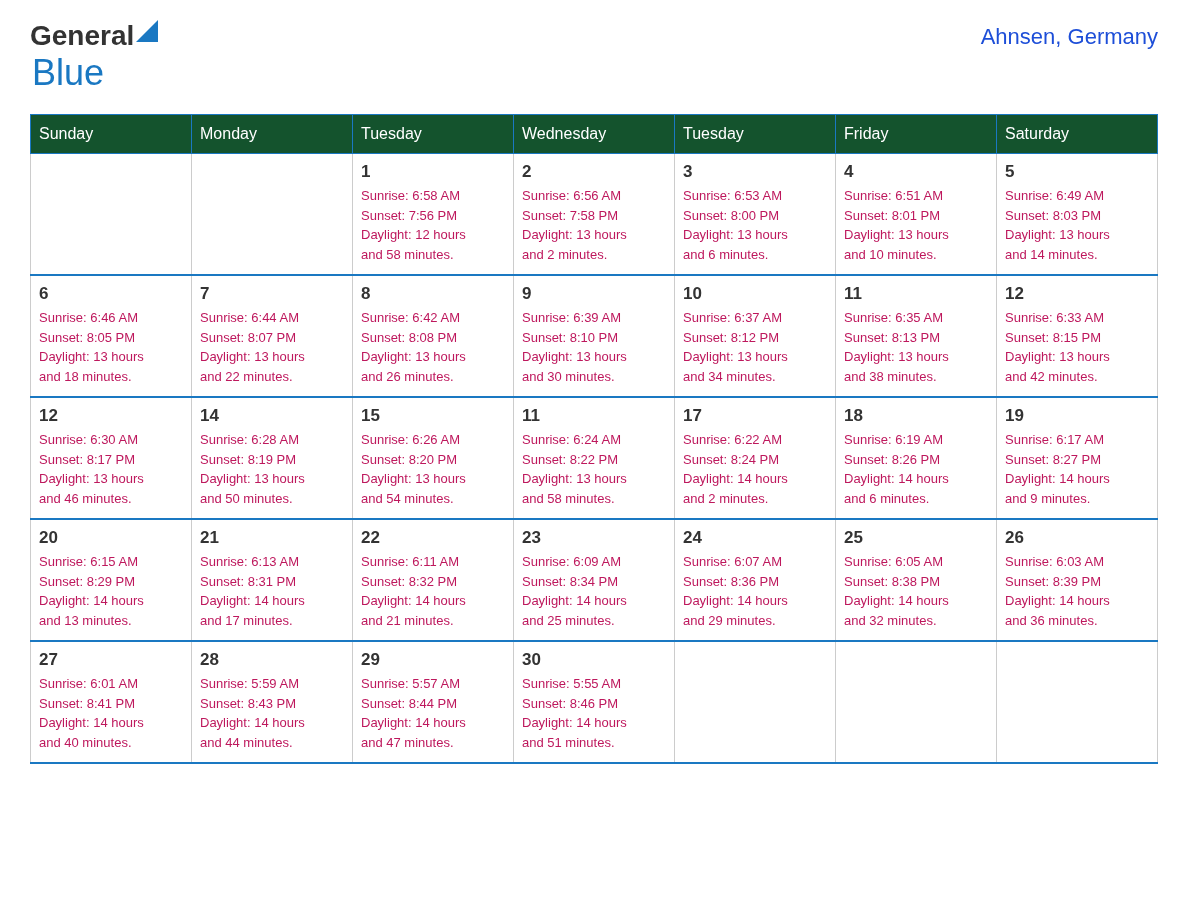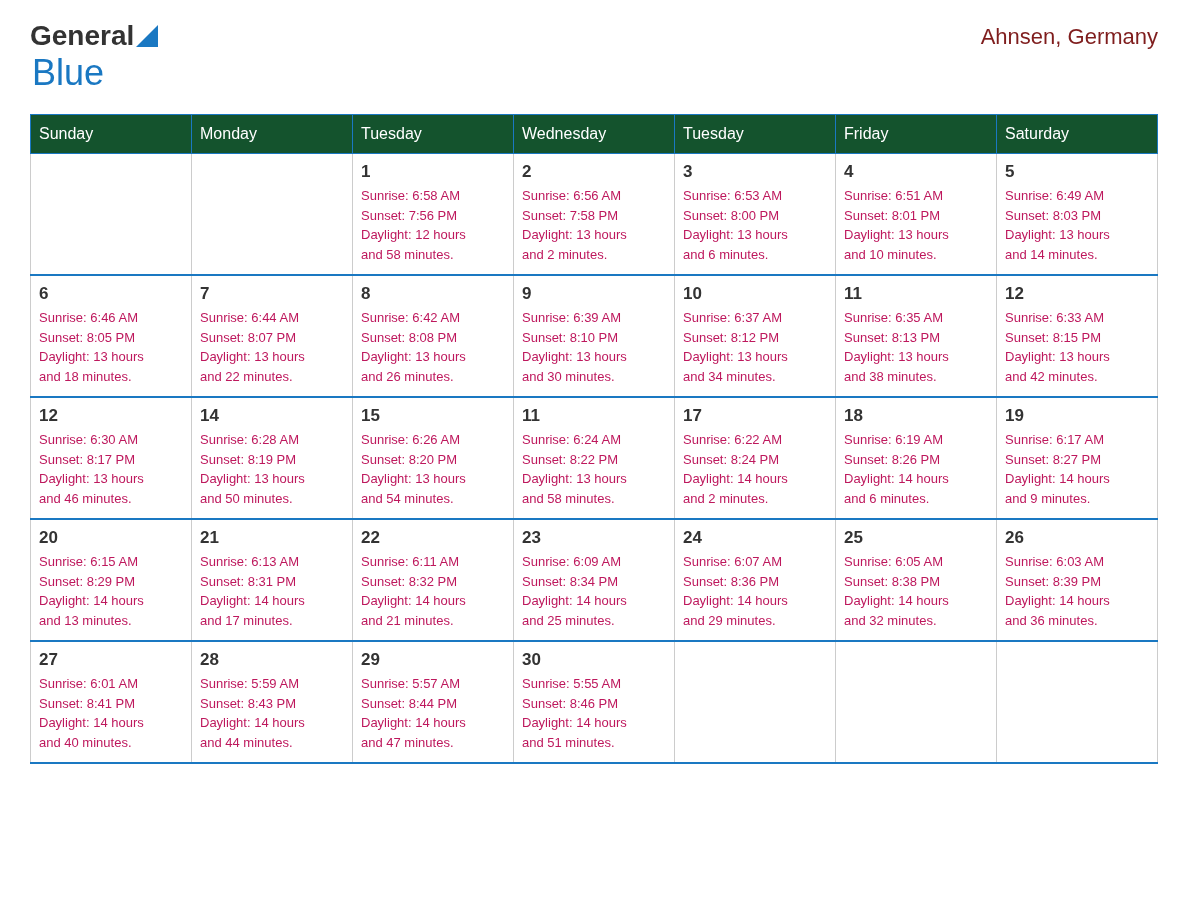--- a/index.html
+++ b/index.html
@@ -26,34 +26,34 @@
       font-size: 36px;
       font-weight: normal;
       color: #1a78c2;
     }
     .logo-wrapper {
       display: flex;
       flex-direction: column;
     }
     .logo-row {
       display: flex;
-      align-items: center;
+      align-items: flex-start;
     }
     .title-section {
       text-align: right;
     }
     .calendar-title {
       font-size: 52px;
       font-weight: normal;
       color: #333;
       line-height: 1.1;
     }
     .calendar-subtitle {
       font-size: 22px;
-      color: #7f1d1d;
+      color: #1d4ed8;
       margin-top: 4px;
     }
     table {
       width: 100%;
       border-collapse: collapse;
     }
     thead tr th {
       background-color: #14532d;
       color: #fff;
       padding: 10px 8px;

